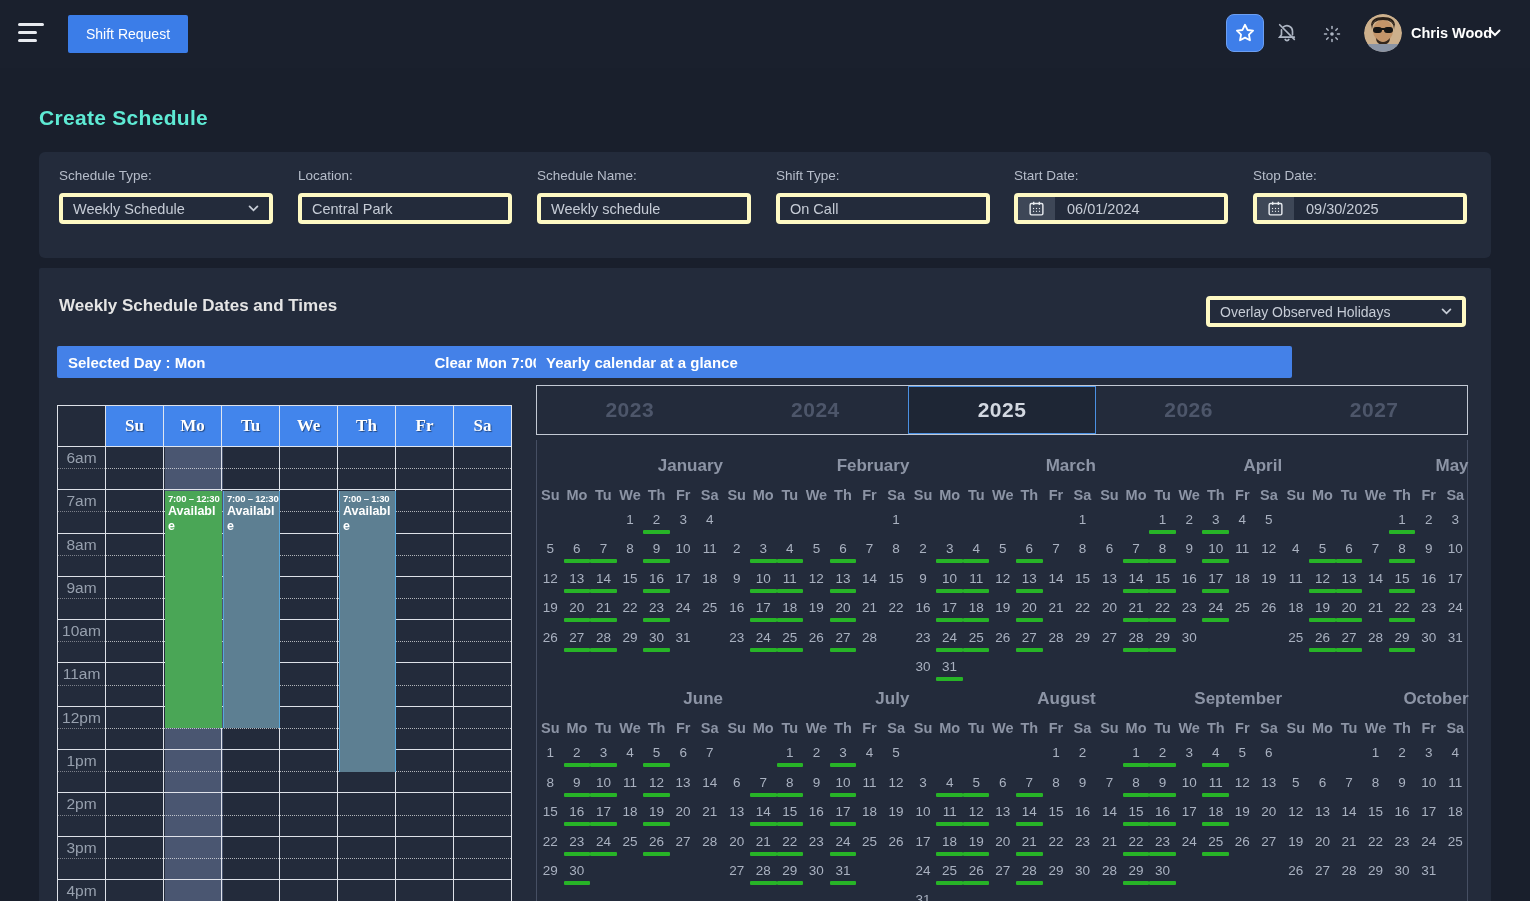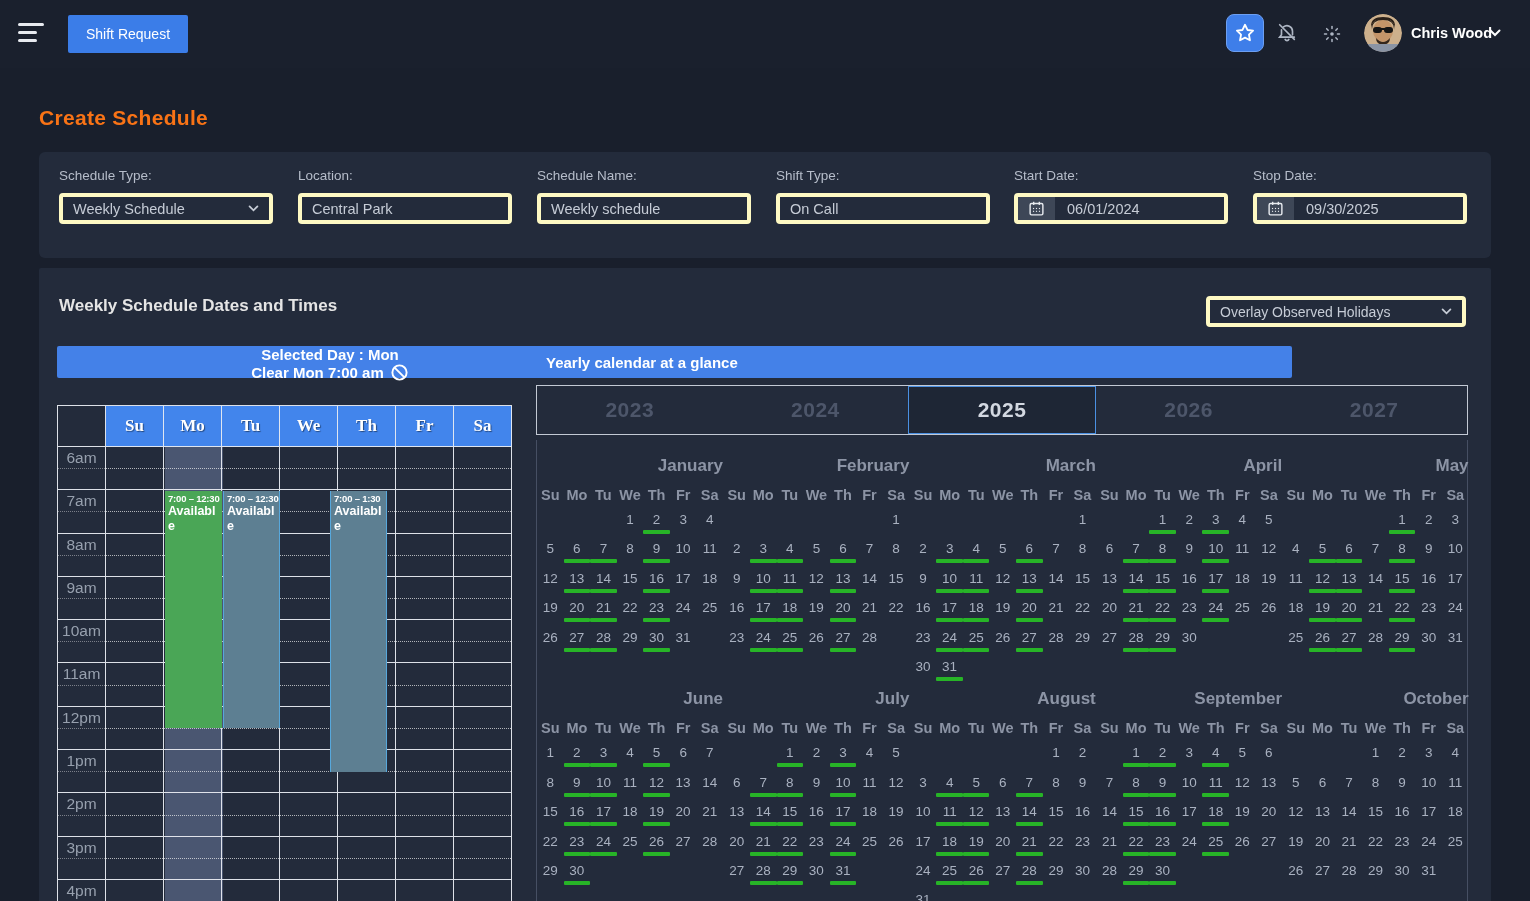--- a/index.html
+++ b/index.html
@@ -28,21 +28,21 @@
     display:flex; align-items:center; justify-content:center; cursor:pointer;
   }
   .icon-plain { position:absolute; top:22px; cursor:pointer; }
   .bell-icon { left:1276px; }
   .sun-icon { left:1322px; top:24px; }
   .avatar { position:absolute; left:1364px; top:14px; width:38px; height:38px; border-radius:50%; overflow:hidden; cursor:pointer; }
   .username { position:absolute; left:1411px; top:25px; font-size:14.5px; font-weight:bold; color:#fff; cursor:pointer; }
   .chev { position:absolute; left:1489px; top:29px; }
 
   
-  .page-title { position:absolute; left:39px; top:106px; font-size:21px; font-weight:600; color:#f97316; letter-spacing:0.3px; }
+  .page-title { position:absolute; left:39px; top:106px; font-size:21px; font-weight:600; color:#5eead4; letter-spacing:0.3px; }
 
   
   .form-panel { position:absolute; left:39px; top:152px; width:1452px; height:106px; background:#232b3b; border-radius:6px; }
   .fgroup { position:absolute; top:0; width:214px; }
   .fgroup label { display:block; margin-top:16px; font-size:13.5px; color:#b6bdca; }
   .control {
     margin-top:10px; height:31px; width:214px;
     border:4px solid #fef9c3; border-radius:4px; background:transparent;
     color:#c6ccd6; font-size:14.5px; font-family:"Liberation Sans",sans-serif;
     padding:0 10px; display:flex; align-items:center; position:relative;
@@ -56,21 +56,21 @@
   
   .main-panel { position:absolute; left:39px; top:268px; width:1452px; height:640px; background:#232b3b; border-radius:2px; }
   .section-title { position:absolute; left:20px; top:28px; font-size:17px; font-weight:bold; color:#e5e5e5; }
   .holiday-select { position:absolute; left:1167px; top:28px; width:260px; }
   .holiday-select .control { margin-top:0; width:260px; font-size:14px; }
 
   .blue-bar {
     position:absolute; height:32px; background:#4481e8; border-radius:2px;
     display:flex; align-items:center; color:#fff; font-weight:bold; font-size:15px;
   }
-  .selected-day-bar { left:18px; top:78px; width:546px; justify-content:space-between; padding:0 11px;flex-direction:column; }
+  .selected-day-bar { left:18px; top:78px; width:546px; justify-content:space-between; padding:0 11px; }
   .clear-slot { display:flex; align-items:center; gap:6px; cursor:pointer; }
   .cal-title-bar { left:497px; top:78px; width:756px; padding:0 10px; }
 
   
   .week-grid { position:absolute; left:18px; top:137px; width:455px; height:550px;
     border-left:1px solid rgba(232,235,241,0.95); border-top:1px solid rgba(232,235,241,0.95); }
   .wg-row { display:flex; position:relative; z-index:1; }
   .wg-cell { border-right:1px solid rgba(232,235,241,0.95); border-bottom:1px solid rgba(232,235,241,0.95); flex:0 0 58px; width:58px; position:relative; }
   .wg-gutter { flex:0 0 48px; width:48px; }
   .wg-header .wg-cell { height:41px; display:flex; align-items:center; justify-content:center; }
@@ -420,21 +420,21 @@
         <div class="wg-cell"></div>
       </div>
       <div class="event event-green" style="left: 107px; width: 57px; top: 85.3px; height: 237.15px;">
         <div class="ev-time">7:00 – 12:30</div>
         <div class="ev-label">Available</div>
       </div>
       <div class="event event-slate" style="left: 165px; width: 57px; top: 85.3px; height: 237.15px;">
         <div class="ev-time">7:00 – 12:30</div>
         <div class="ev-label">Available</div>
       </div>
-      <div class="event event-slate" style="left: 272px; width: 57px; top: 85.3px; height: 280.45px;">
+      <div class="event event-slate" style="left: 281px; width: 57px; top: 85.3px; height: 280.45px;">
         <div class="ev-time">7:00 – 1:30</div>
         <div class="ev-label">Available</div>
       </div>
     </div>
 
   <div class="blue-bar cal-title-bar">
     <span>Yearly calendar at a glance</span>
   </div>
 
   <div class="year-tabs" id="year-tabs">

